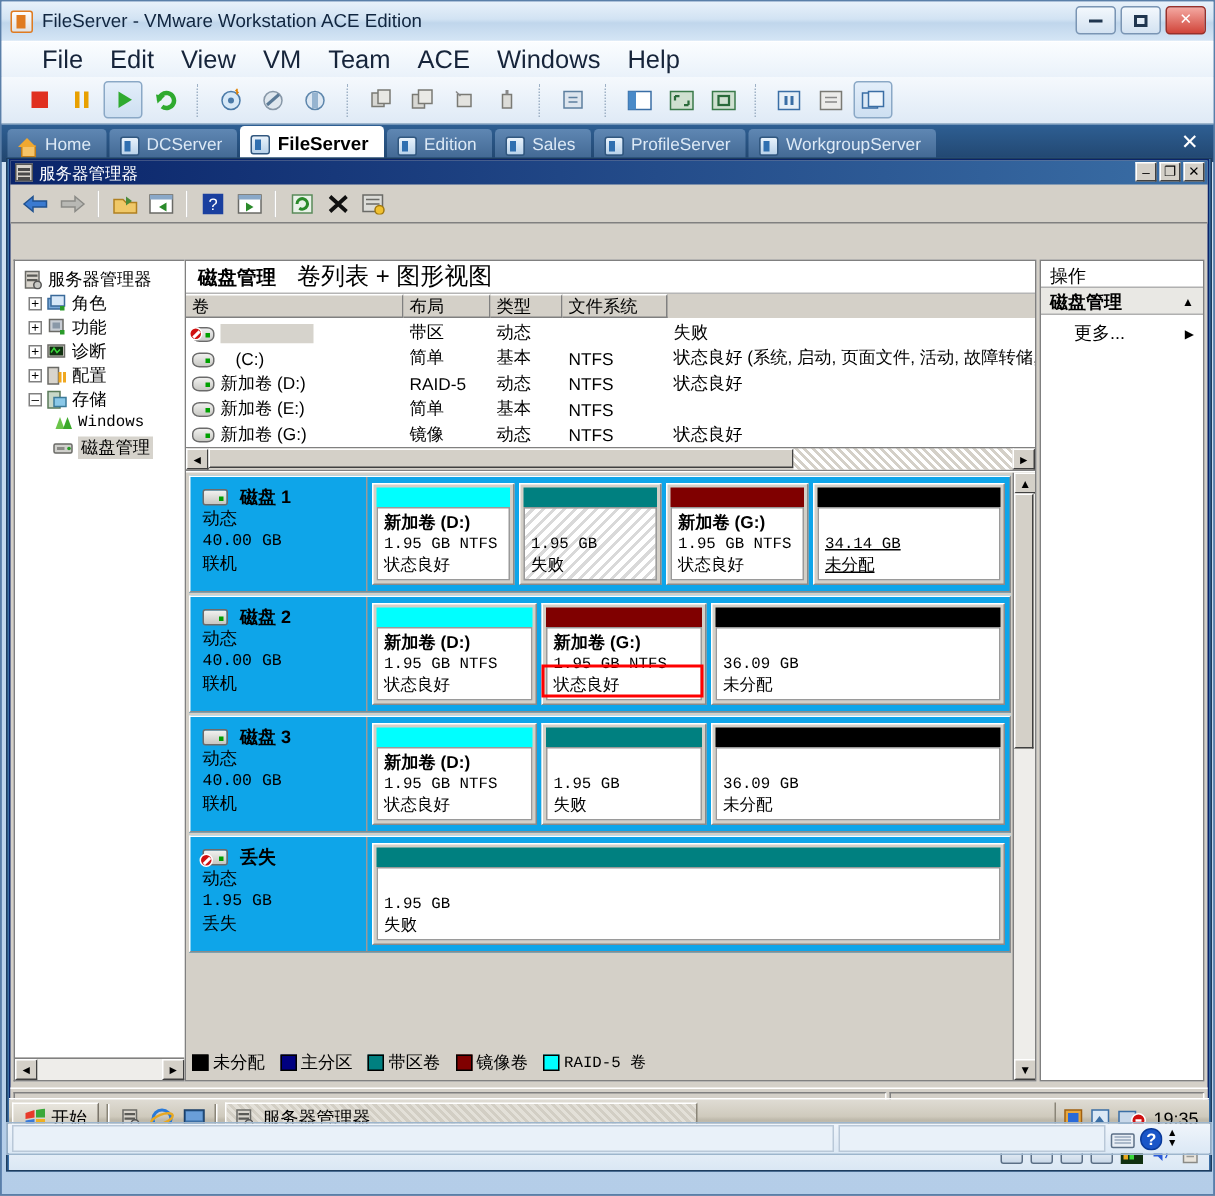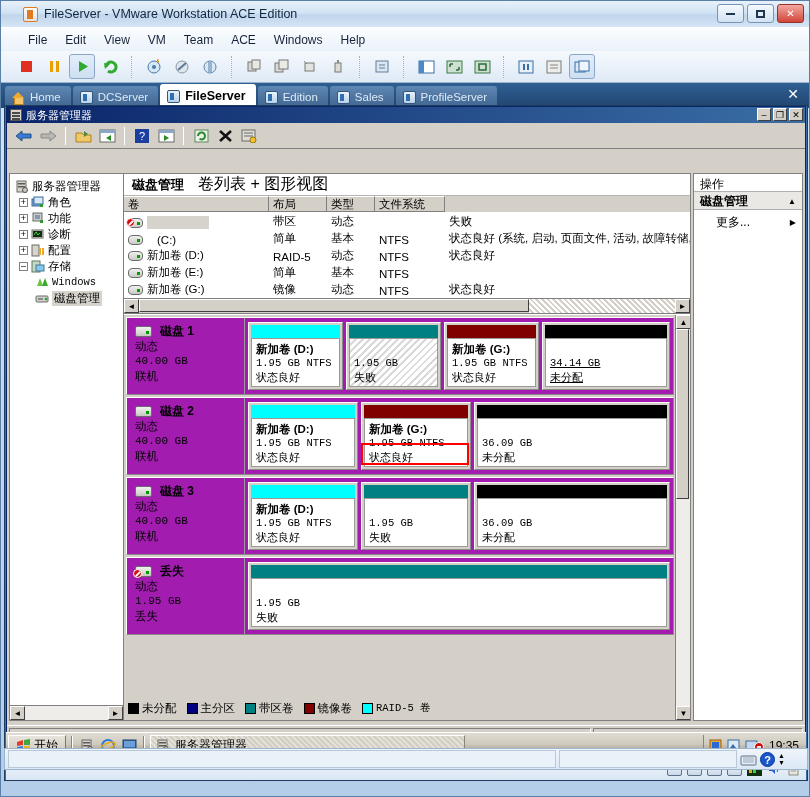--- a/index.html
+++ b/index.html
@@ -14,21 +14,21 @@
 
   
   #vmware-window{
     position:absolute; left:0; top:0; width:810px; height:797px;
     background:linear-gradient(to bottom,#d7e6f5 0%,#c3d9ef 40%,#b4cde8 100%);
     border:1px solid #5a7fa8;
   }
   #vm-titlebar{
     height:26px; display:flex; align-items:center;
     background:linear-gradient(to bottom,#e8f1fa 0%,#d2e3f3 45%,#c0d6ec 55%,#d4e5f5 100%);
-    padding-left:22px; position:relative;text-align:right;
+    padding-left:6px; position:relative;text-align:right;
   }
   #vm-titlebar .vm-logo{
     width:15px;height:15px;margin-right:6px;
     background:linear-gradient(to bottom,#fdfdfd,#e2e2e2);
     border:1.5px solid #e07b20; border-radius:2px;
     position:relative; flex:none;
   }
   #vm-titlebar .vm-logo::after{
     content:""; position:absolute; left:3px; top:2px; width:6px; height:9px;
     background:#e07b20;
@@ -45,21 +45,21 @@
     border-color:#98302a; color:#fff; font-weight:bold;}
   .winbtn .gl-min{display:block;width:9px;height:3px;border-bottom:2px solid #20364f;}
   .winbtn .gl-max{display:block;width:9px;height:8px;border:2px solid #20364f;}
 
   
   #vm-menubar{
     height:24px; display:flex; align-items:center; padding-left:18px;
     background:linear-gradient(to bottom,#fbfdff,#eaf2fa);
     border-top:1px solid #ffffff;
   }
-  #vm-menubar .mi{ padding:2px 9px; font-size:12px; color:#16243a; cursor:default;}
+  #vm-menubar .mi{ padding:2px 9px; font-size:17px; color:#16243a; cursor:default;}
 
   
   #vm-toolbar{
     height:32px; display:flex; align-items:center; padding-left:12px; gap:2px;
     background:linear-gradient(to bottom,#f5f9fd,#dfeaf6);
     border-bottom:1px solid #9db5cc;
   }
   .tb-btn{ width:26px;height:25px; display:flex;align-items:center;justify-content:center;
            border:1px solid transparent; border-radius:3px;}
   .tb-btn.pressed{ border-color:#8aa8c6; background:linear-gradient(to bottom,#e3eefa,#cddff1);}
@@ -158,21 +158,21 @@
   .errbadge::after{content:"";position:absolute;left:1px;top:3px;width:6px;height:2px;background:#fff;transform:rotate(-45deg);}
   .sel-cell{background:#d6d3cc;}
   #vol-scroll{ height:15px; background:#d4d0c8; display:flex; border-top:1px solid #808080; margin-top:auto;}
   .sb-thumb{height:13px;background:#d4d0c8;border:1px solid #fff;border-right-color:#404040;border-bottom-color:#404040;}
   .sb-hatch{flex:1;background:
       repeating-linear-gradient(45deg,#ffffff 0 2px,#d4d0c8 2px 4px);}
 
   
   #graph-view{ flex:1; background:#d4d0c8; position:relative; overflow:hidden; border-top:1px solid #fff;}
   #graph-inner{ position:absolute; left:2px; top:2px; right:16px; bottom:24px; overflow:hidden;}
-  .disk-row{ display:flex; background:#a21caf; border:1px solid #fff;
+  .disk-row{ display:flex; background:#0ea5e9; border:1px solid #fff;
              border-right-color:#8a8a8a;border-bottom-color:#8a8a8a; margin-bottom:2px; height:78px;}
   .disk-info{ width:118px; padding:6px 0 0 8px; font-size:11.5px; line-height:15px; border-right:1px solid #9a9a9a;}
   .disk-info .dtitle{ font-weight:bold; font-size:12px; display:flex; align-items:center; gap:8px;}
   .dicon{width:17px;height:11px;border:1px solid #6b6b6b;background:linear-gradient(to bottom,#f2f2f0,#c7c7c2);
          border-radius:2px;position:relative;flex:none;}
   .dicon::after{content:"";position:absolute;right:2px;top:4px;width:3px;height:3px;background:#00a000;}
   .disk-parts{ flex:1; display:flex; padding:4px 3px 4px 3px; gap:3px;}
   .part{ display:flex; flex-direction:column; border:1px solid #fff;
          border-right-color:#8a8a8a;border-bottom-color:#8a8a8a; background:#d4d0c8; padding:2px;}
   .part .cap{ height:13px; }
@@ -396,20 +396,24 @@
       <span class="ticon"></span>
       <span>Edition</span>
     </div>
     <div class="vmtab">
       <span class="ticon"></span>
       <span>Sales</span>
     </div>
     <div class="vmtab">
       <span class="ticon"></span>
       <span>ProfileServer</span>
+    </div>
+    <div class="vmtab">
+      <span class="ticon"></span>
+      <span>WorkgroupServer</span>
     </div>
     <div id="vm-tab-close">✕</div>
   </div>
 
   <div id="guest">
 
     <div id="sm-window">
 
       <div id="sm-title">
         <span class="smicon"></span>

